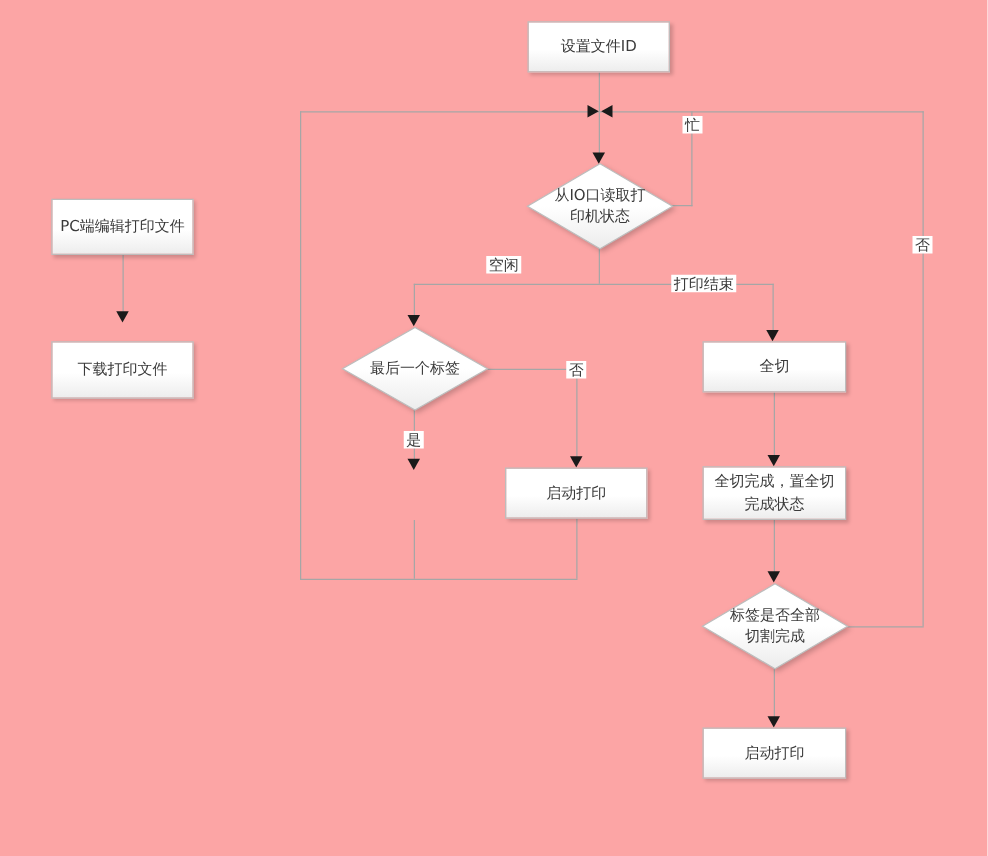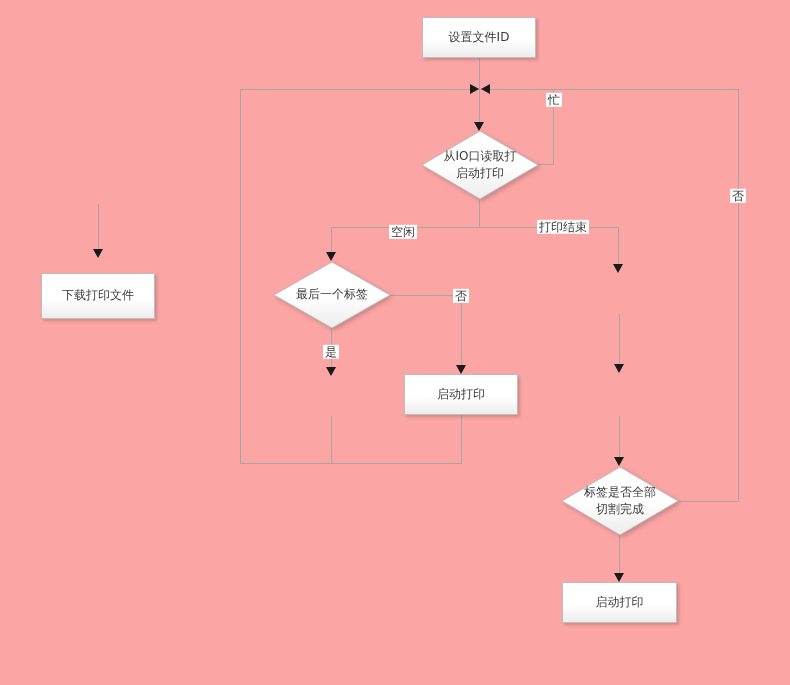--- a/index.html
+++ b/index.html
@@ -82,42 +82,46 @@
   <div class="arr down" style="left:326px;top:252px"></div>
   <div class="arr down" style="left:613px;top:264px"></div>
   <div class="arr down" style="left:326px;top:367px"></div>
   <div class="arr down" style="left:456px;top:365px"></div>
   <div class="arr down" style="left:614px;top:364px"></div>
   <div class="arr down" style="left:614px;top:457px"></div>
   <div class="arr down" style="left:614px;top:573px"></div>
 
   <div class="node" style="left:422px;top:17px;width:114px;height:41px">设置文件ID</div>
 
+  <div class="node" style="left:41px;top:159px;width:114px;height:45px">PC端编辑打印文件</div>
 
   <div class="node" style="left:41px;top:273px;width:114px;height:46px">下载打印文件</div>
 
 
   <div class="node" style="left:404px;top:374px;width:114px;height:41px">启动打印</div>
 
+  <div class="node" style="left:562px;top:273px;width:115px;height:41px">全切</div>
 
+  <div class="node" style="left:562px;top:373px;width:115px;height:43px">全切完成，置全切
+完成状态</div>
 
   <div class="node" style="left:562px;top:582px;width:115px;height:41px">启动打印</div>
 
   <div class="diamond" style="left:421px;top:130px;width:118px;height:70px">
     <svg width="118" height="70" viewBox="0 0 118 70">
       <defs>
           <linearGradient id="g1" x1="0" y1="0" x2="0" y2="1">
         <stop offset="0.5" stop-color="#ffffff"></stop>
             <stop offset="1" stop-color="#ececec"></stop>
       </linearGradient>
         </defs>
       <polygon points="59,1 117,35 59,69 1,35" fill="url(#g1)" stroke="#bdbdbd" stroke-width="1" style="filter:drop-shadow(2px 2px 2px rgba(0,0,0,0.2))"></polygon>
     </svg>
     <div class="dlabel">从IO口读取打
-启动打印</div>
+印机状态</div>
   </div>
 
   <div class="diamond" style="left:273px;top:261px;width:118px;height:68px">
     <svg width="118" height="68" viewBox="0 0 118 68">
       <defs>
           <linearGradient id="g2" x1="0" y1="0" x2="0" y2="1">
         <stop offset="0.5" stop-color="#ffffff"></stop>
             <stop offset="1" stop-color="#ececec"></stop>
       </linearGradient>
         </defs>
@@ -134,20 +138,20 @@
             <stop offset="1" stop-color="#ececec"></stop>
       </linearGradient>
         </defs>
       <polygon points="59,1 117,35 59,69 1,35" fill="url(#g3)" stroke="#bdbdbd" stroke-width="1" style="filter:drop-shadow(2px 2px 2px rgba(0,0,0,0.2))"></polygon>
     </svg>
     <div class="dlabel">标签是否全部
 切割完成</div>
   </div>
 
   <div class="elabel" style="left:554px;top:100px">忙</div>
-  <div class="elabel" style="left:403px;top:232px">空闲</div>
+  <div class="elabel" style="left:403px;top:212px">空闲</div>
   <div class="elabel" style="left:563px;top:227px">打印结束</div>
   <div class="elabel" style="left:331px;top:352px">是</div>
   <div class="elabel" style="left:461px;top:296px">否</div>
   <div class="elabel" style="left:738px;top:196px">否</div>
 
 
 </div>
 
 </body></html>

